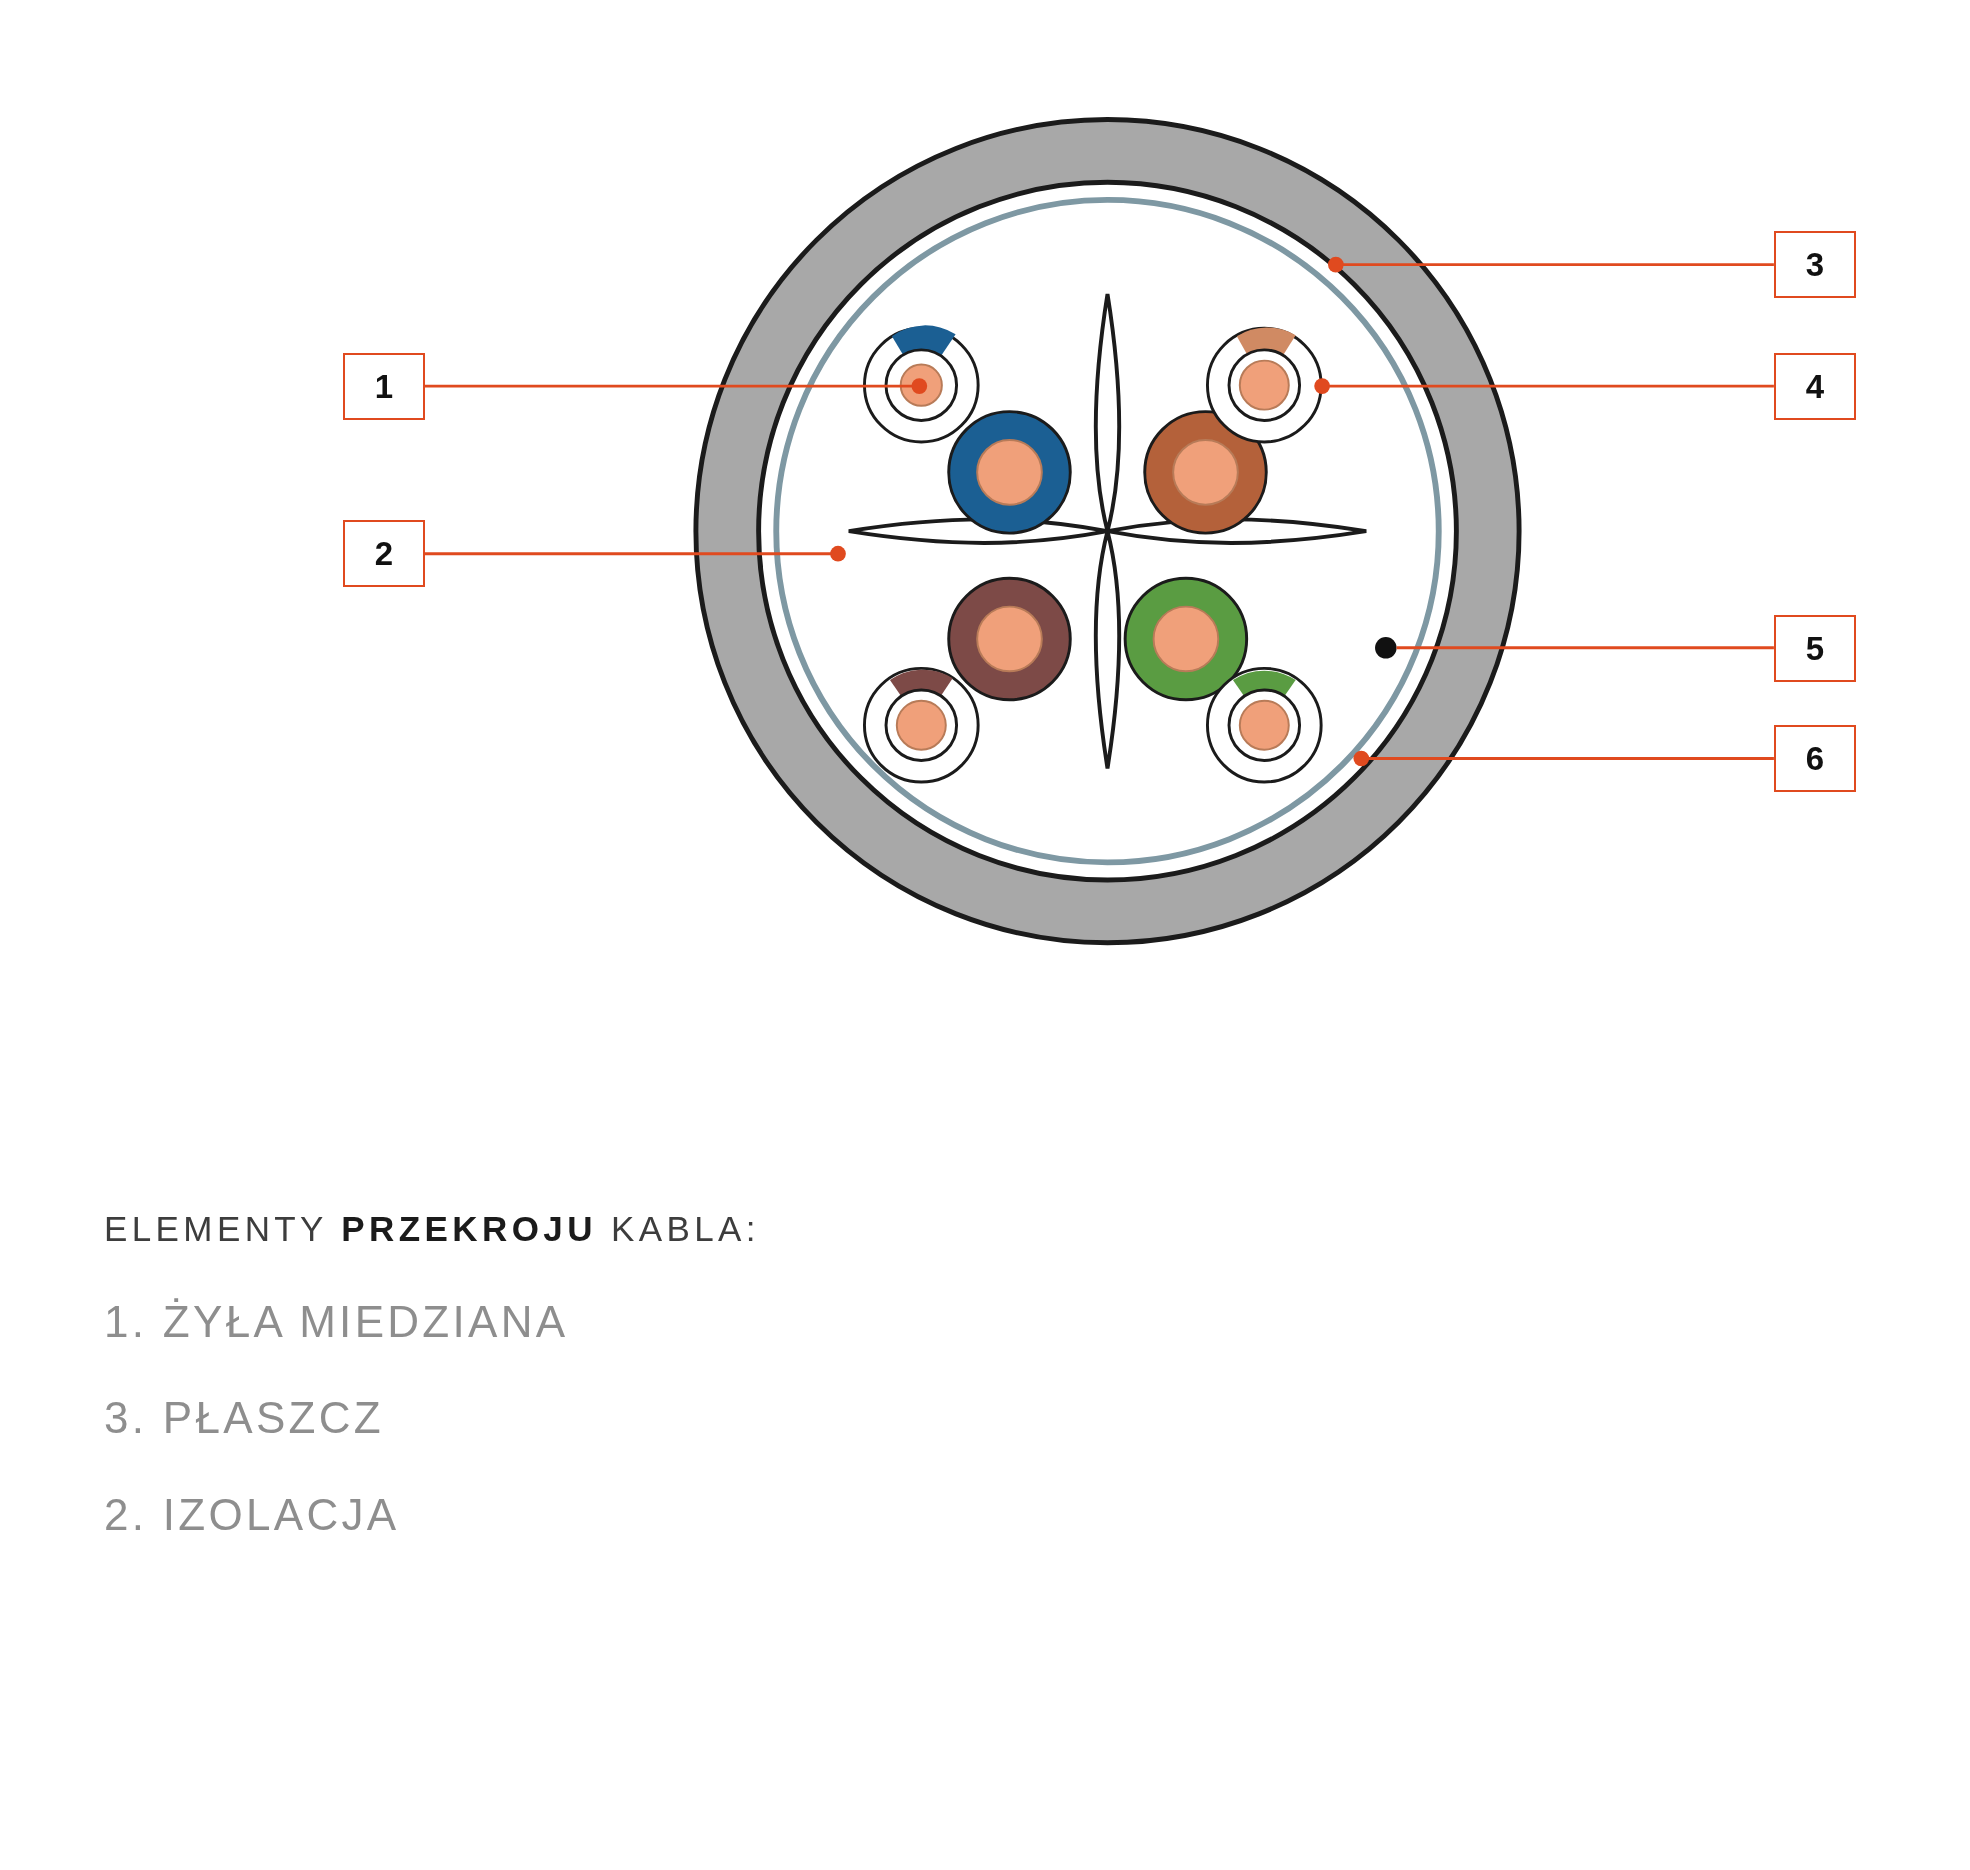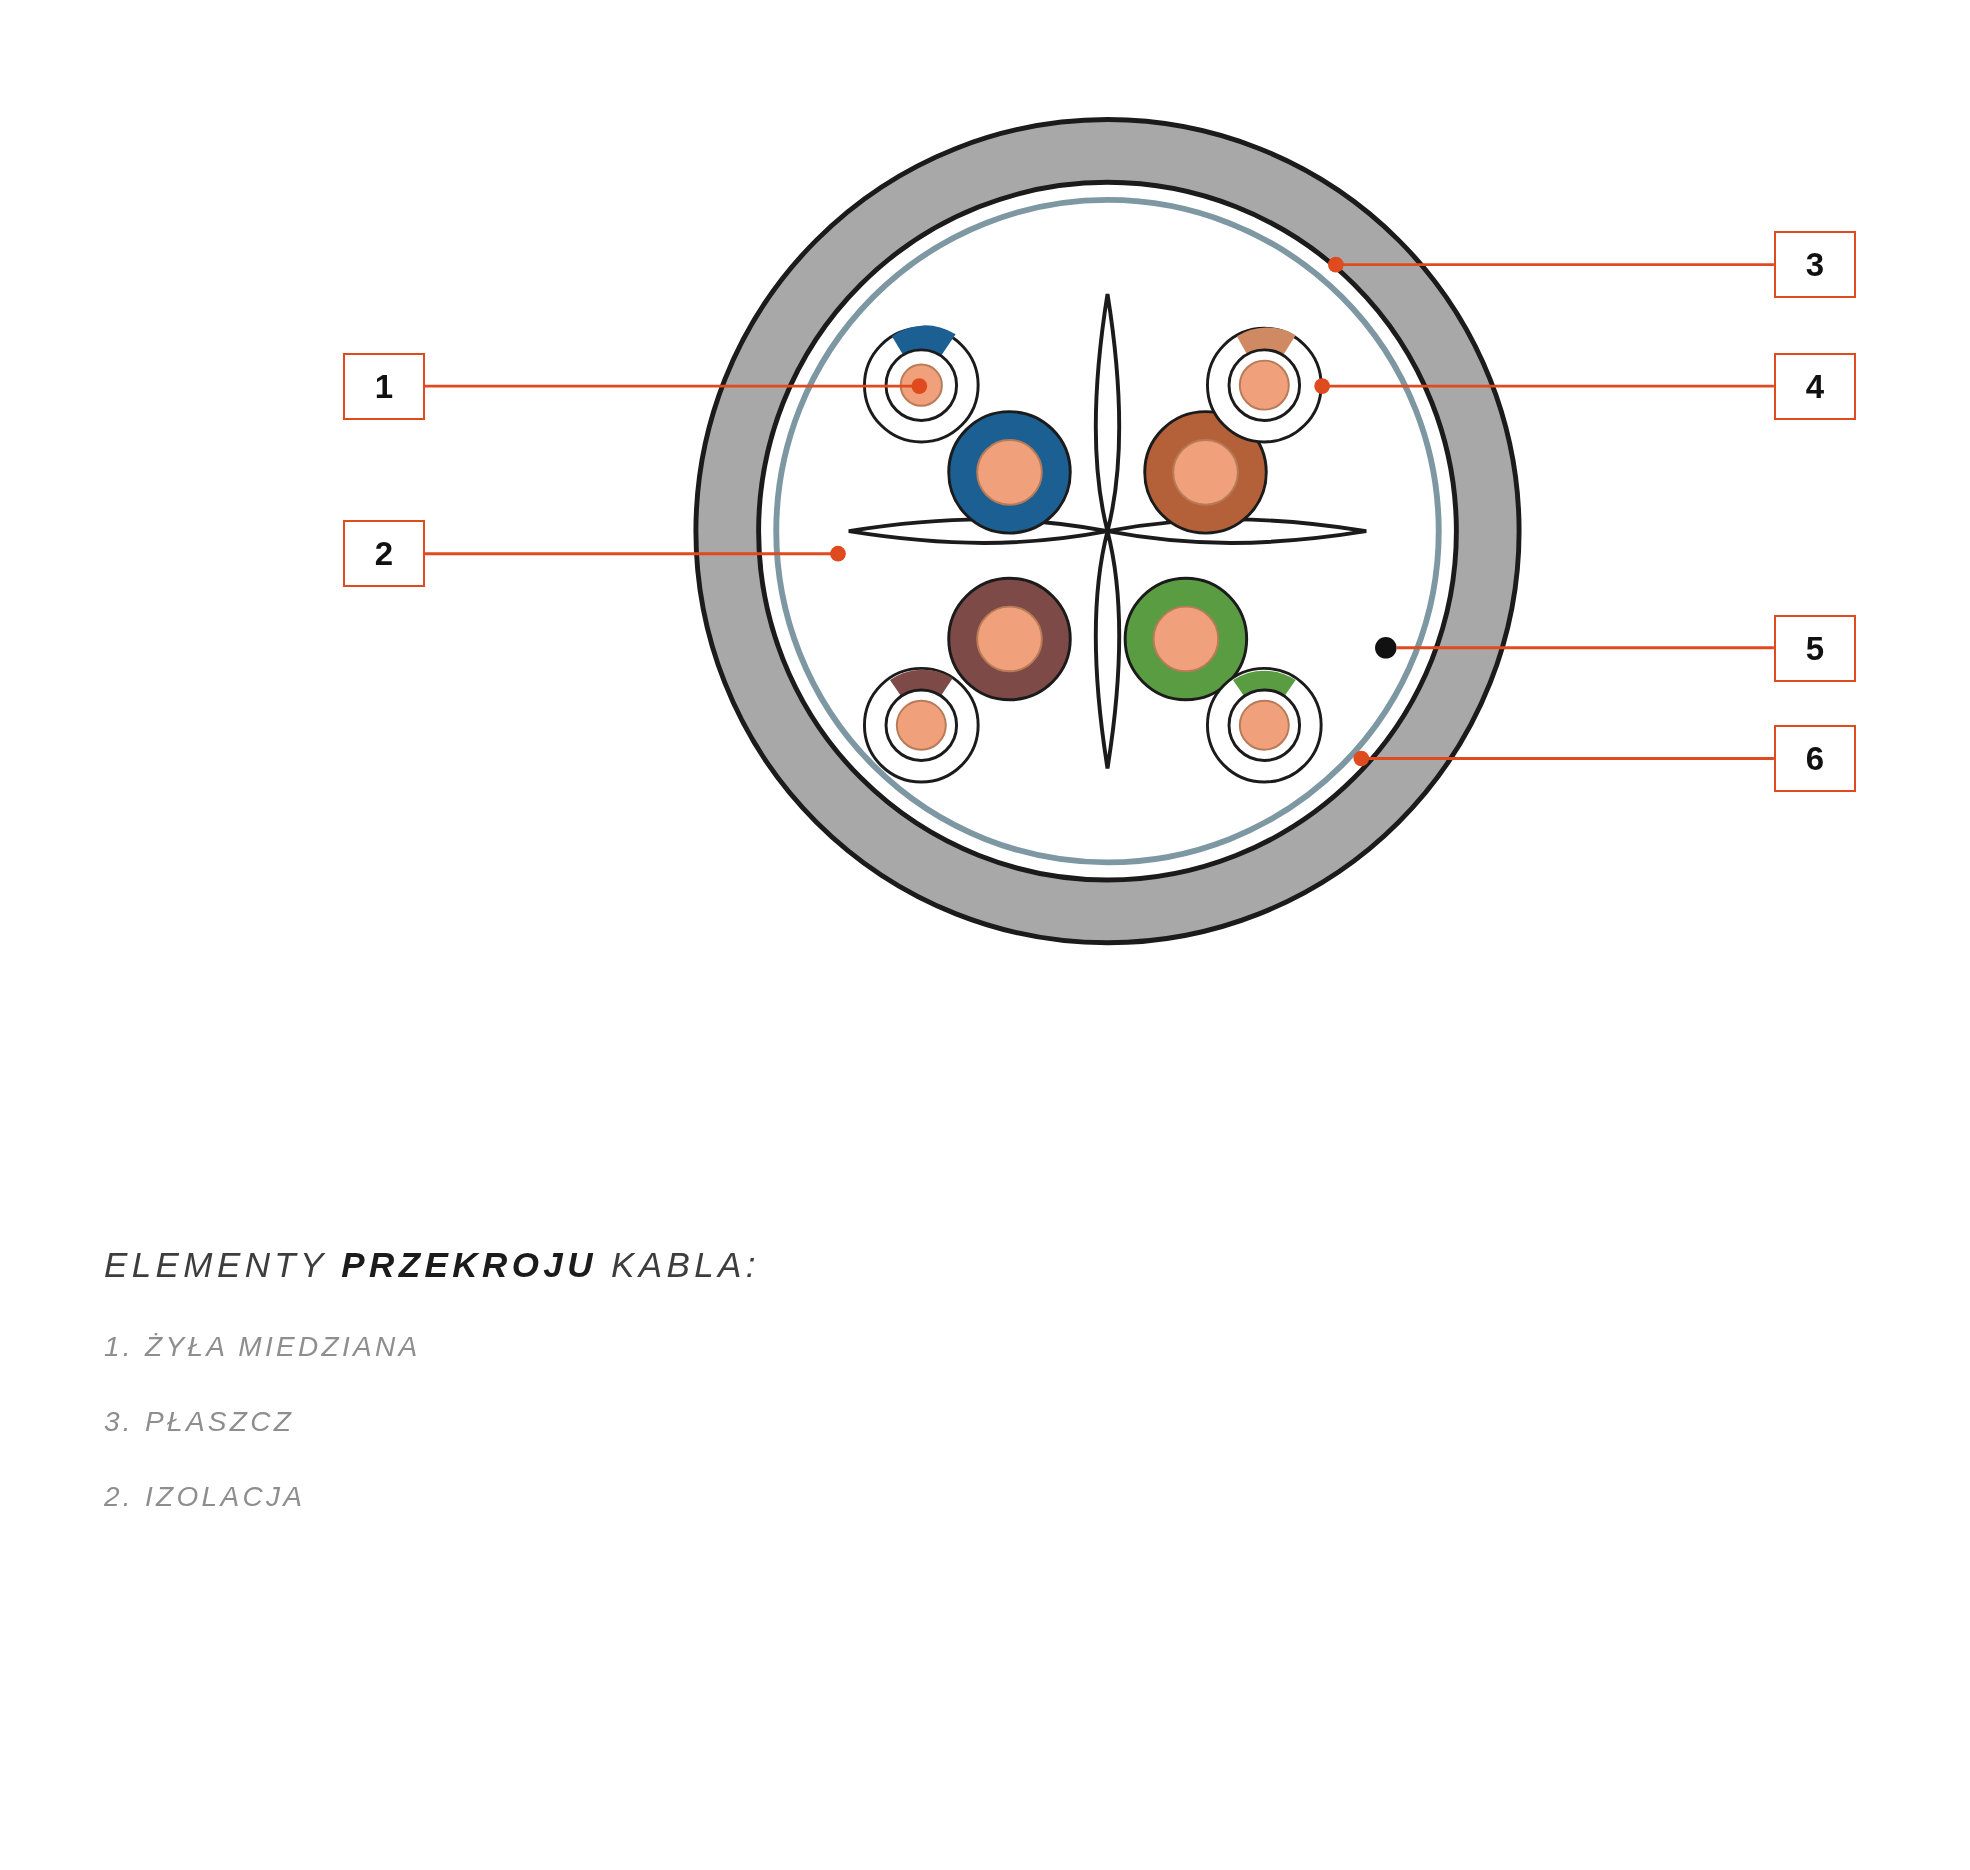--- a/index.html
+++ b/index.html
@@ -38,39 +38,38 @@
   .callout-num {
     font-family: "Liberation Sans", sans-serif;
     font-size: 33px;
     font-weight: bold;
     color: #111111;
     line-height: 1;
   }
   #legend {
     position: absolute;
     left: 104px;
-    top: 1245px;
+    top: 1209px;
     width: 1372px;
-    font-style: italic;
   }
   .legend-title {
     font-family: "Liberation Sans", sans-serif;
     font-size: 35px;
     letter-spacing: 4.4px;
     color: #3d3d3d;
     margin-bottom: 43px;
     white-space: nowrap;
   }
   .legend-title .strong {
     font-weight: bold;
     color: #1b1b1b;
   }
   .legend-item {
     font-family: "Liberation Sans", sans-serif;
-    font-size: 28px;
+    font-size: 44px;
     letter-spacing: 3.3px;
     color: #8e8e8e;
     margin-bottom: 37px;
     line-height: 1.35;
     white-space: pre-line;
   }
 </style>
 </head>
 <body>
 

